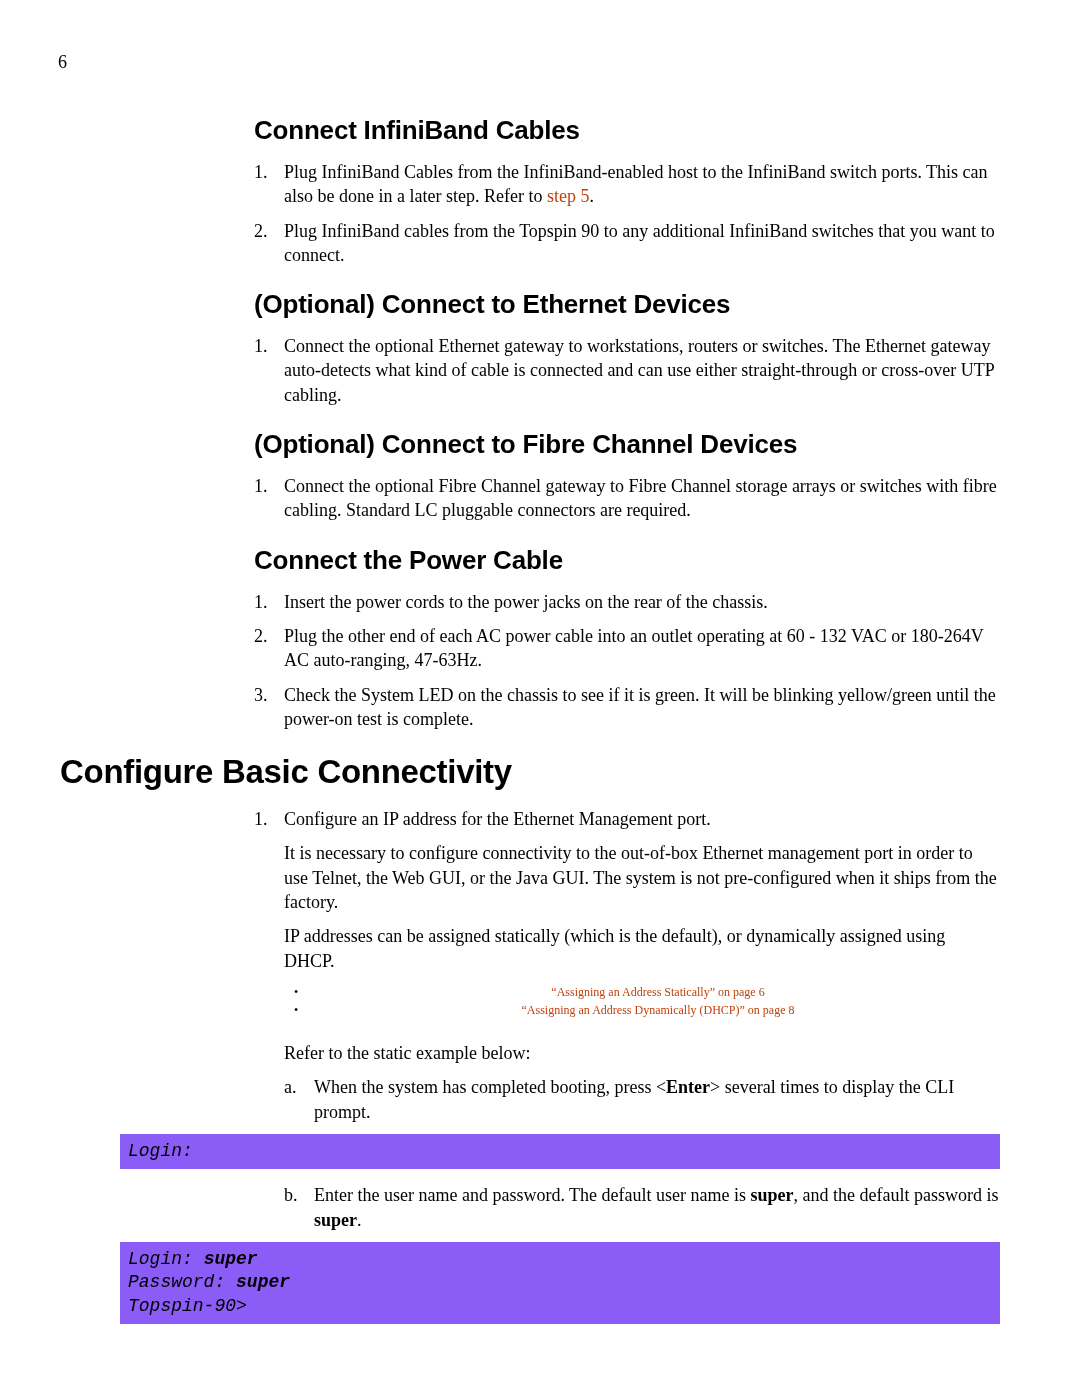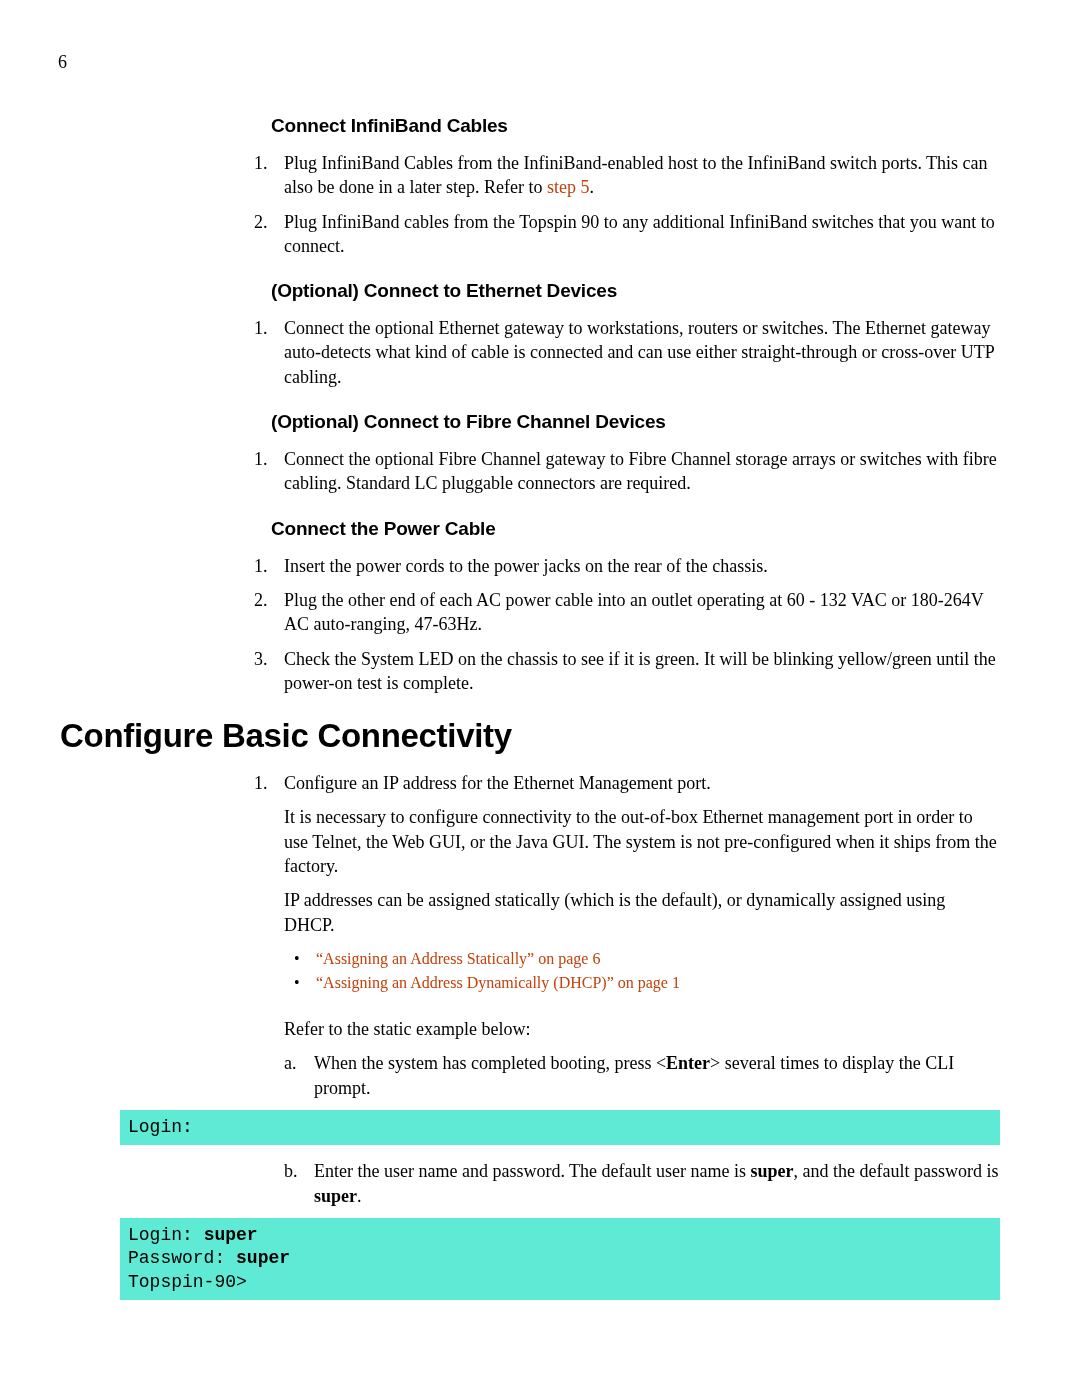--- a/index.html
+++ b/index.html
@@ -23,22 +23,22 @@
   h1 {
     font-family: Liberation Sans, sans-serif;
     font-weight: bold;
     font-size: 33px;
     margin: 22px 0 16px 0;
     letter-spacing: -0.3px;
   }
   h2 {
     font-family: Arial, Helvetica, sans-serif;
     font-weight: bold;
-    font-size: 19px;
-    margin: 0 0 14px 17px;
+    font-size: 26px;
+    margin: 0 0 14px 0;
     letter-spacing: -0.2px;
   }
   .sec {
     margin-left: 194px;
     margin-bottom: 22px;
   }
   .h1wrap {
     margin-left: 0;
     margin-bottom: 12px;
   }
@@ -68,22 +68,23 @@
     color: #c2410c;
   }
   ul.bullets {
     list-style: none;
     padding: 0;
     margin: 4px 0 8px 40px;
   }
   ul.bullets li {
     position: relative;
     padding-left: 22px;
-    font-size: 16px;
+    font-size: 12px;
     line-height: 1.5;
+    text-align: center;
   }
   ul.bullets li::before {
     content: "•";
     position: absolute;
     left: 0;
     top: 0;
   }
   ol.alpha {
     list-style: none;
     padding: 0;
@@ -95,27 +96,28 @@
     font-size: 18px;
     line-height: 1.35;
     margin-bottom: 10px;
   }
   ol.alpha > li .marker {
     position: absolute;
     left: 0;
     top: 0;
   }
   .codeblock {
-    background: #5eead4;
+    background: #8b5cf6;
     font-family: "Courier New", Courier, monospace;
     font-size: 18px;
     padding: 6px 8px 6px 8px;
     margin: 8px 0 14px 60px;
     line-height: 1.3;
     white-space: pre;
+    font-style: italic;
   }
   .bold { font-weight: bold; }
 </style>
 </head>
 <body>
 
 <div class="page">
 
   <div class="page-number">6</div>
 
@@ -179,21 +181,21 @@
     <ol class="num">
       <li>
         <span class="marker">1.</span>
         <span>Configure an IP address for the Ethernet Management port.</span>
       </li>
     </ol>
     <p class="body-p">It is necessary to configure connectivity to the out-of-box Ethernet management port in order to use Telnet, the Web GUI, or the Java GUI. The system is not pre-configured when it ships from the factory.</p>
     <p class="body-p">IP addresses can be assigned statically (which is the default), or dynamically assigned using DHCP.</p>
     <ul class="bullets">
       <li><span class="link">“Assigning an Address Statically” on page 6</span></li>
-      <li><span class="link">“Assigning an Address Dynamically (DHCP)” on page 1</span></li>
+      <li><span class="link">“Assigning an Address Dynamically (DHCP)” on page 8</span></li>
     </ul>
   </div>
 
   <div class="sec" style="margin-bottom:6px;">
     <p class="body-p">Refer to the static example below:</p>
     <ol class="alpha">
       <li>
         <span class="marker">a.</span>
         <span>When the system has completed booting, press &lt;</span><span class="bold">Enter</span><span>&gt; several times to display the CLI prompt.</span>
       </li>

